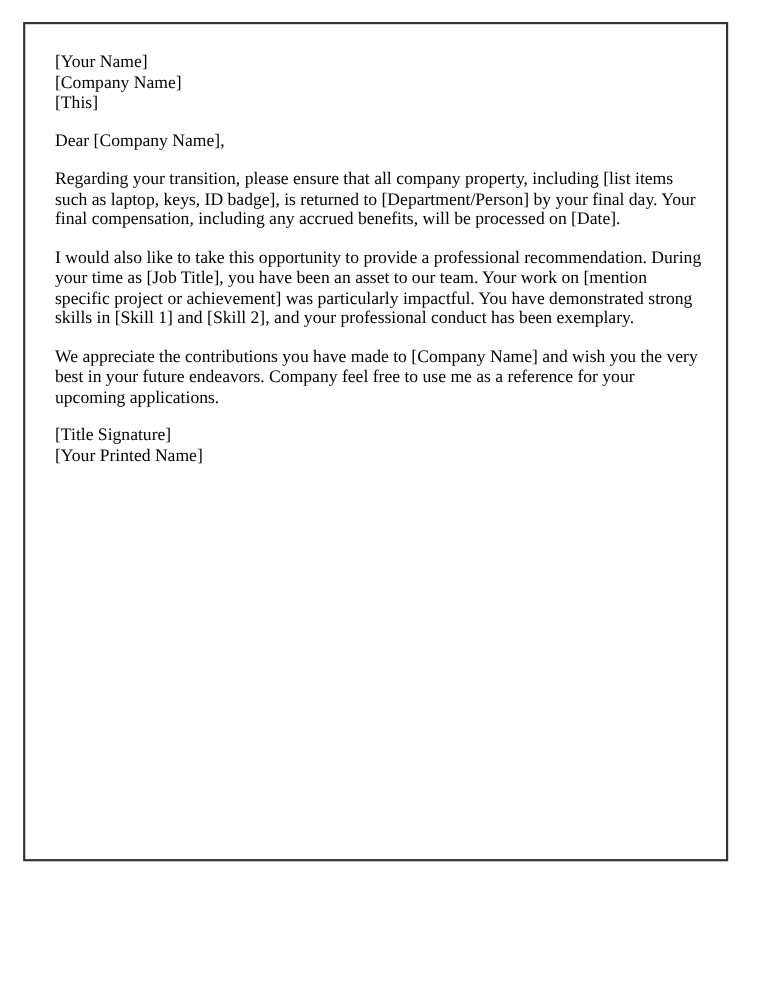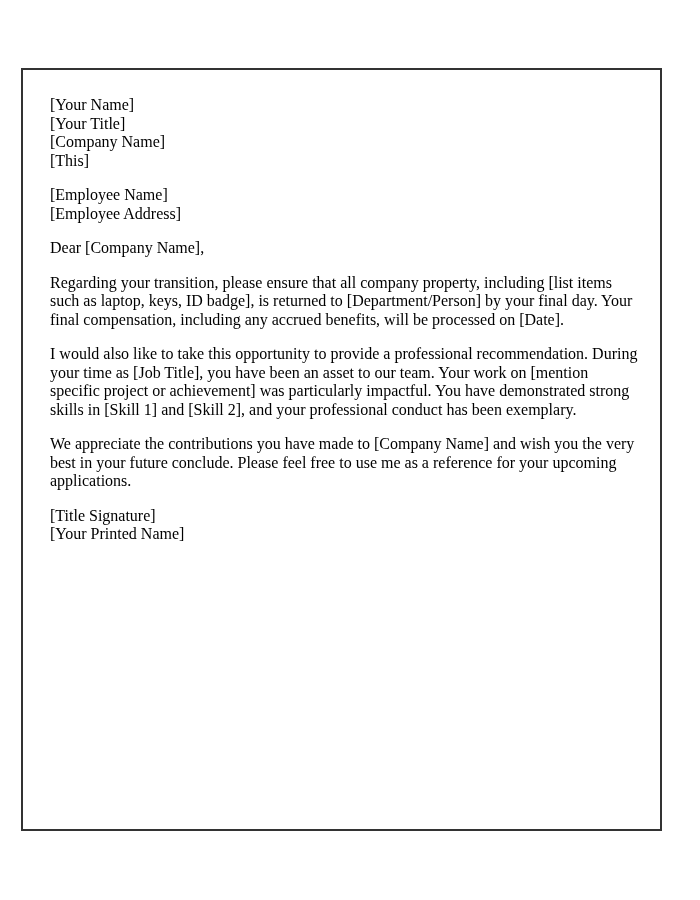--- a/index.html
+++ b/index.html
@@ -12,21 +12,20 @@
   }
   .page-border {
     position: absolute;
     left: 21px;
     top: 20px;
     width: 637px;
     height: 759px;
     border: 2px solid #333333;
     background: #ffffff;
     box-sizing: content-box;
-    margin-top: 48px;
   }
   .letter-body {
     padding: 26px 22px 0 27px;
     font-family: "Liberation Serif", "DejaVu Serif", serif;
     font-size: 16px;
     line-height: 18.5px;
     color: #000000;
   }
   .letter-body p {
     margin: 16px 0;
@@ -39,38 +38,33 @@
   }
 </style>
 </head>
 <body>
 
 <div class="page-border">
   <div class="letter-body">
 
     <p>
       <span class="line">[Your Name]</span>
-      <span class="line">[Your Title]</span>
       <span class="line">[Company Name]</span>
       <span class="line">[This]</span>
     </p>
 
-    <p>
-      <span class="line">[Employee Name]</span>
-      <span class="line">[Employee Address]</span>
-    </p>
 
     <p>Dear [Company Name],</p>
 
 
     <p>Regarding your transition, please ensure that all company property, including [list items such as laptop, keys, ID badge], is returned to [Department/Person] by your final day. Your final compensation, including any accrued benefits, will be processed on [Date].</p>
 
     <p>I would also like to take this opportunity to provide a professional recommendation. During your time as [Job Title], you have been an asset to our team. Your work on [mention specific project or achievement] was particularly impactful. You have demonstrated strong skills in [Skill 1] and [Skill 2], and your professional conduct has been exemplary.</p>
 
-    <p>We appreciate the contributions you have made to [Company Name] and wish you the very best in your future conclude. Please feel free to use me as a reference for your upcoming applications.</p>
+    <p>We appreciate the contributions you have made to [Company Name] and wish you the very best in your future endeavors. Company feel free to use me as a reference for your upcoming applications.</p>
 
 
     <p>
       <span class="line">[Title Signature]</span>
       <span class="line">[Your Printed Name]</span>
     </p>
 
   </div>
 </div>
 

